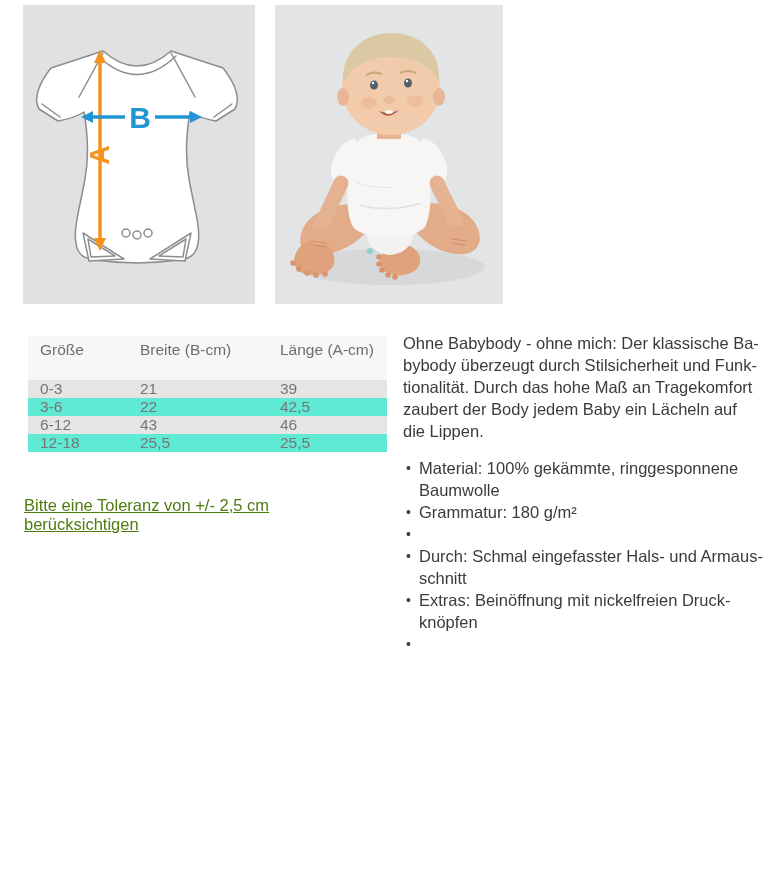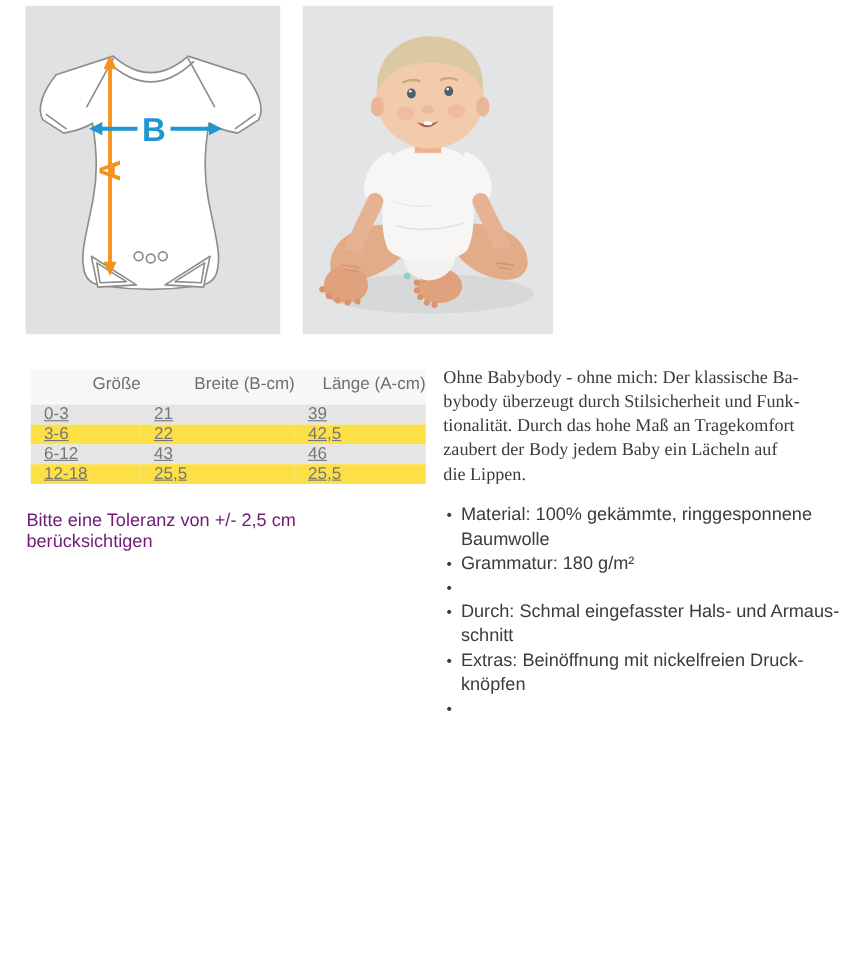--- a/index.html
+++ b/index.html
@@ -7,29 +7,29 @@
         font-family:"Liberation Sans","DejaVu Sans",sans-serif;color:#3b3b3b;}
   .media-row{position:absolute;left:23px;top:5px;display:flex;gap:20px;}
   .panel-diagram{width:232px;height:299px;}
   .panel-photo{width:228px;height:299px;}
   .media-row svg{display:block;}
 
   .content{position:absolute;left:0;top:330px;width:777px;display:flex;align-items:flex-start;}
   .left-col{margin-left:28px;width:359px;padding-top:6px;}
   table.size-table{width:359px;border-collapse:collapse;table-layout:fixed;
         font-size:15.5px;color:#767676;}
-  table.size-table th{font-weight:400;text-align:right;height:28px;padding:0 0 4px 12px;
+  table.size-table th{font-weight:400;text-align:left;height:28px;padding:0 0 16px 12px;
         background:#f7f7f7;color:#6e6e6e;}
-  table.size-table td{height:16px;padding:0 0 0 12px;text-decoration:underline;}
+  table.size-table td{height:16px;padding:0 0 0 12px;}
   tr.row-odd{background:#e5e5e5;}
-  tr.row-even{background:#fde047;}
-  .tolerance{margin:24px 0 0 -4px;font-size:16.5px;color:#701a75;}
+  tr.row-even{background:#5eead4;}
+  .tolerance{margin:44px 0 0 -4px;font-size:16.5px;color:#4d7c0f;text-decoration:underline;}
 
   .right-col{margin-left:16px;width:374px;padding-top:2px;font-size:16.5px;line-height:22px;}
-  .desc{margin:0;white-space:pre-line;font-family:Liberation Serif, serif;}
+  .desc{margin:0;white-space:pre-line;}
   ul.features{list-style:none;margin:15px 0 0 0;padding:0;}
   ul.features li{display:flex;margin:0;}
   .bullet{flex:0 0 16px;width:16px;padding-left:3px;box-sizing:border-box;font-size:14px;}
   .feat-text{white-space:pre-wrap;}
 </style>
 </head>
 <body>
 
 <div class="page">
 

